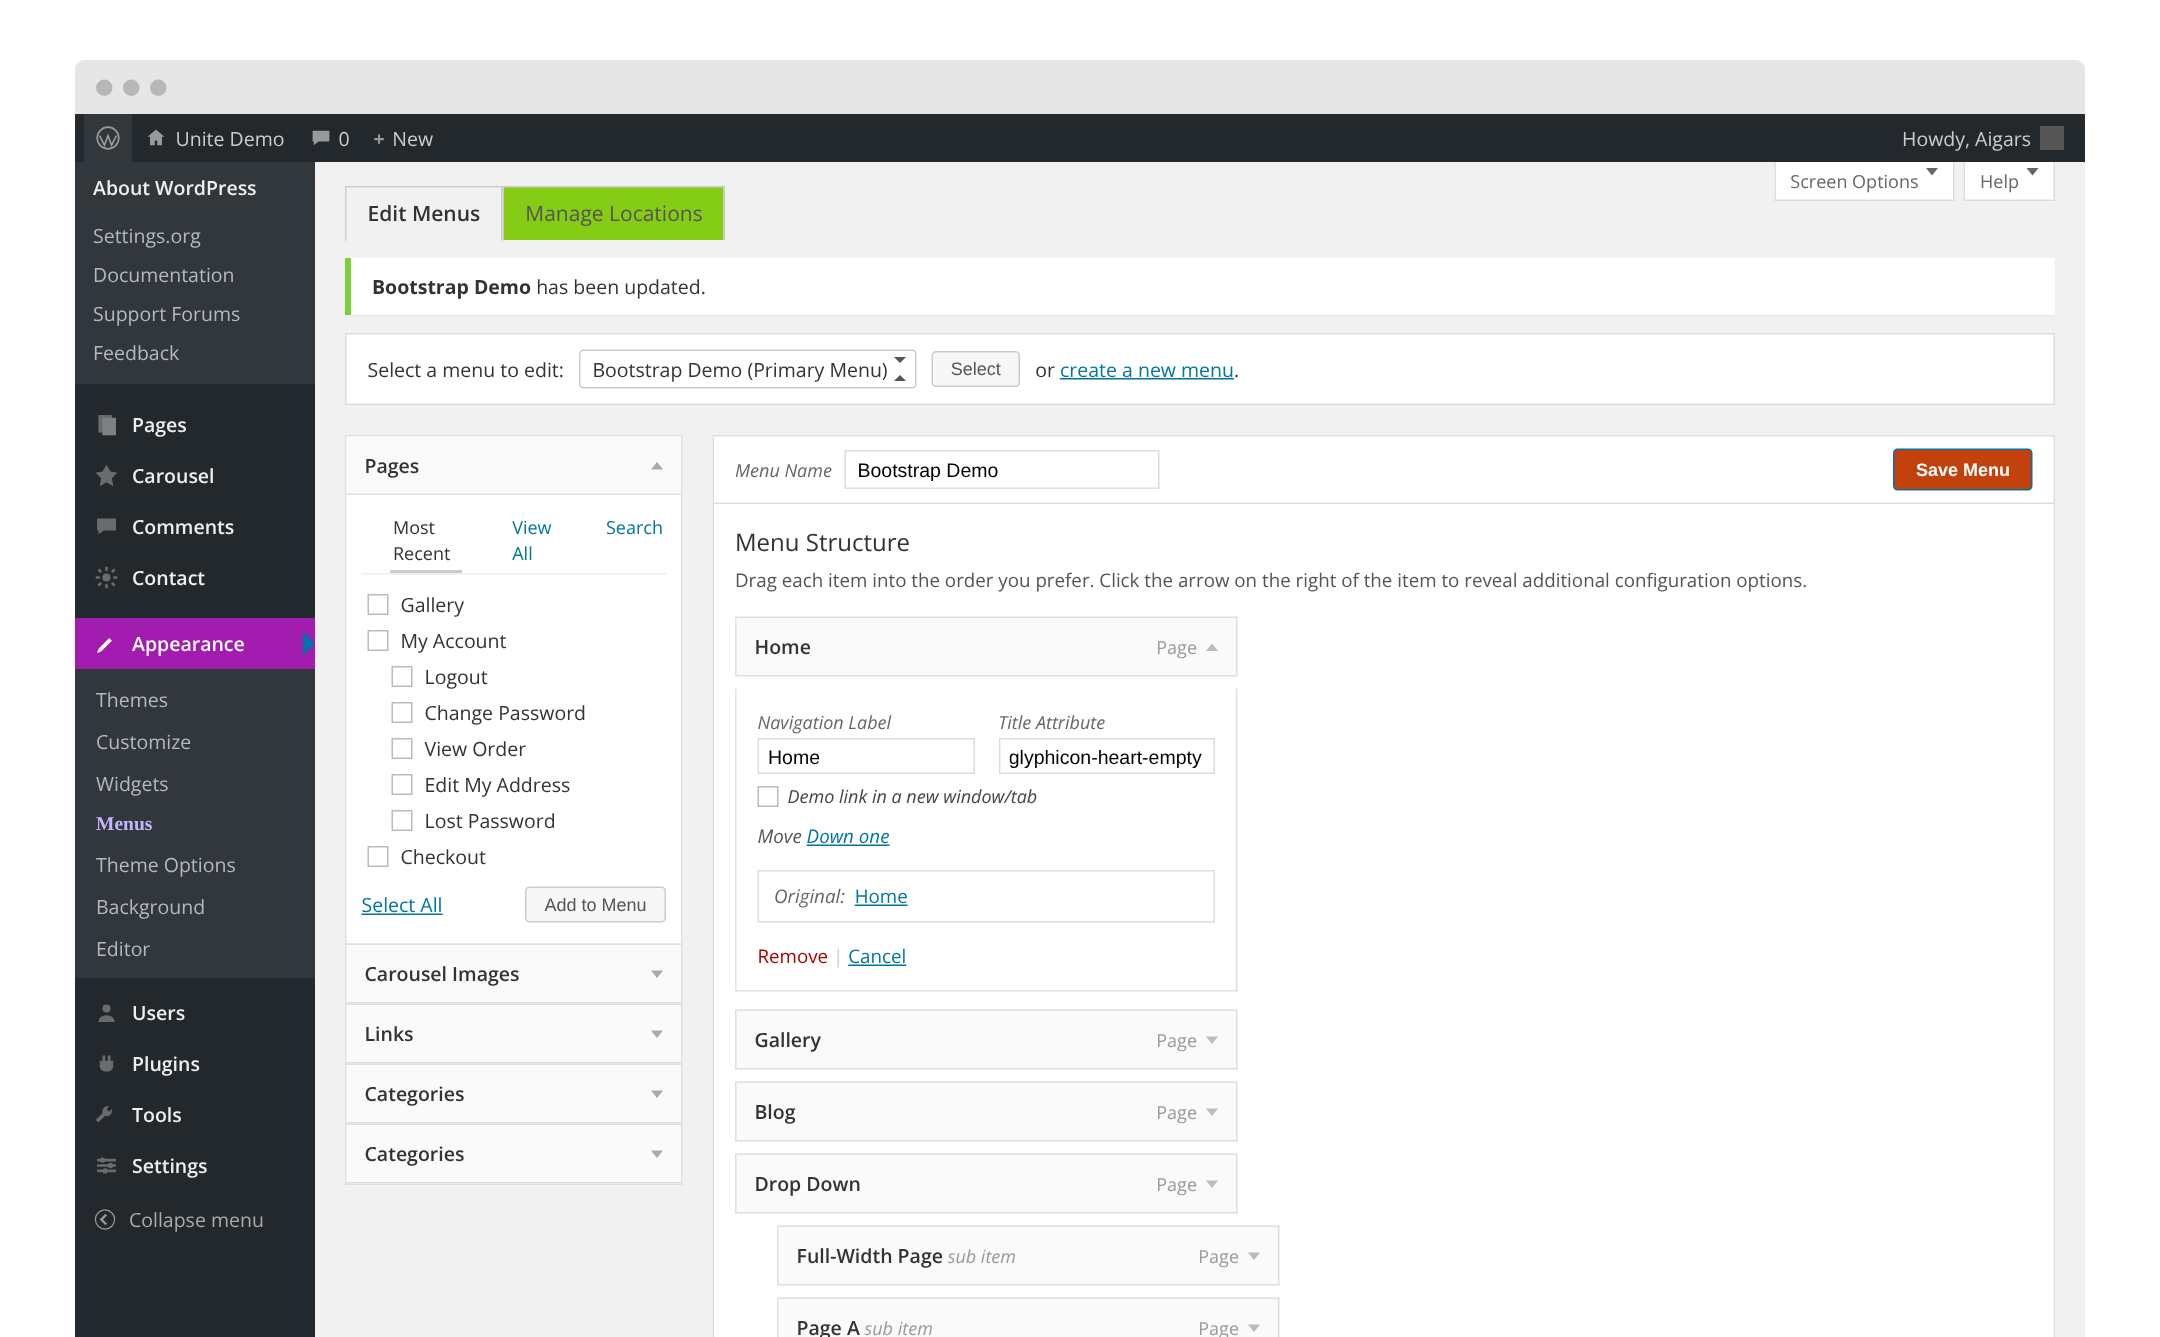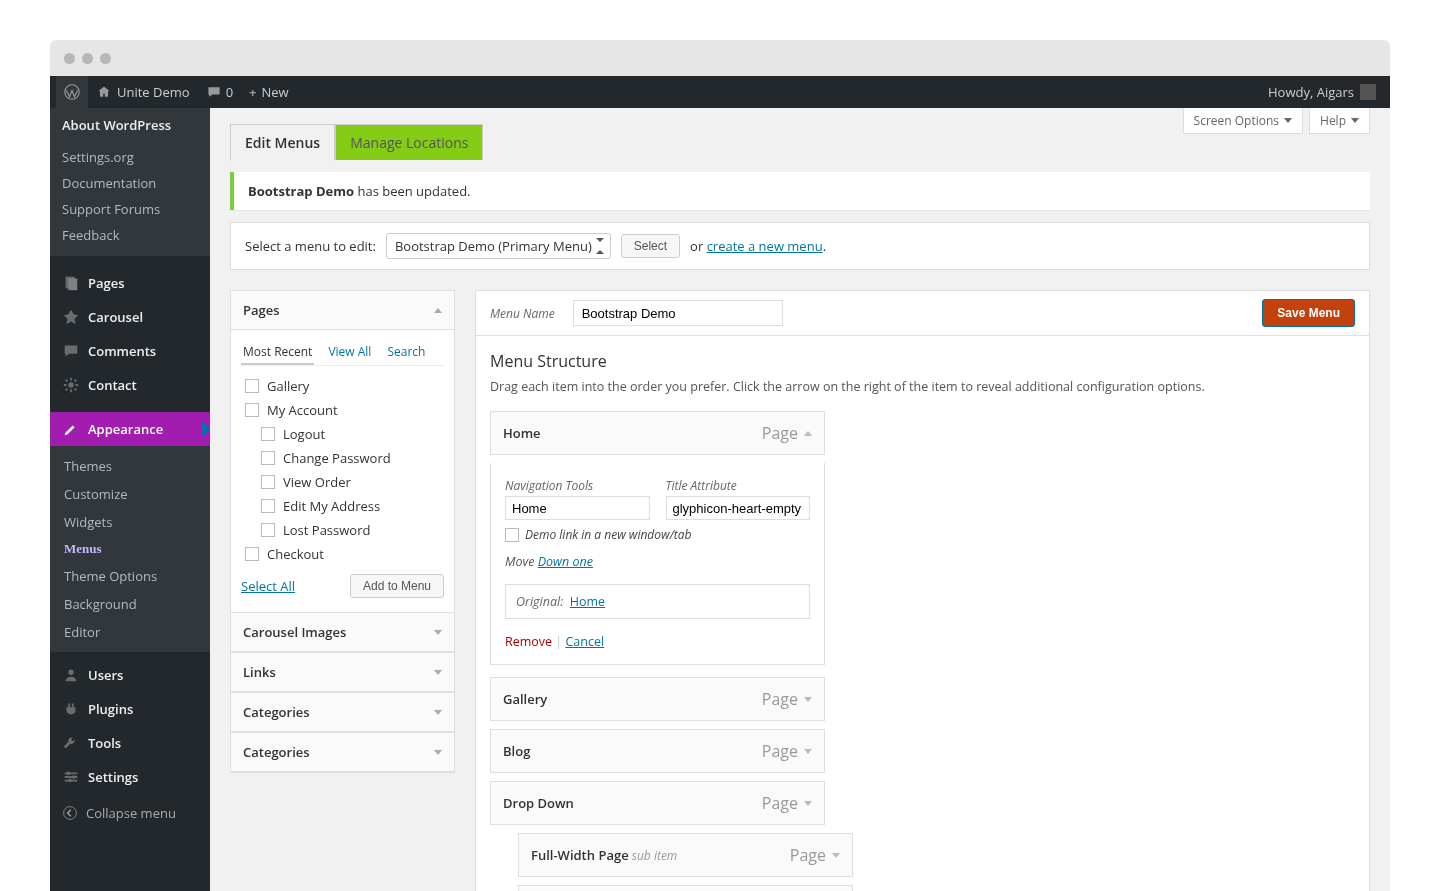--- a/index.html
+++ b/index.html
@@ -26,57 +26,57 @@
 .sb-top .ic { width: 18px; height: 18px; opacity: .6; }
 .sb-group .sub { padding: 5px 12px 5px 14px; font-size: 13px; color: #b4b9be; }
 .sb-group .sub.current { color: #c4b5fd; font-weight: 600; font-family: Liberation Serif, serif; }
 .collapse { display: flex; align-items: center; gap: 8px; padding: 10px 12px; color: #aaa; }
 .main { flex: 1; background: #f1f1f1; padding: 0 20px 20px 20px; position: relative; }
 .mainhead { display: flex; align-items: flex-start; padding-top: 10px; }
 .tabs { display: flex; gap: 0; margin-top: 6px; }
 .tab { background: #84cc16; border: 1px solid #ccc; border-bottom: none; padding: 8px 14px; font-size: 14px; color: #555; border-radius: 0; }
 .tab.active { background: #f1f1f1; border-bottom: 1px solid #f1f1f1; font-weight: 600; color: #333; margin-bottom: -1px; z-index: 2; position: relative; }
 .screen-links { position: absolute; right: 20px; top: 0; display: flex; gap: 6px; }
-.screen-tab { background: #fff; border: 1px solid #ddd; border-top: none; padding: 4px 10px; font-size: 12px; color: #666; display: flex; align-items: center; gap: 5px; }
+.screen-tab { background: #fff; border: 1px solid #ddd; border-top: none; padding: 4px 10px; font-size: 12px; color: #666; display: flex; gap: 5px; }
 .notice { background: #fff; border-left: 4px solid #7ad03a; padding: 10px 14px; margin: 12px 0; box-shadow: 0 1px 1px rgba(0,0,0,.04); font-size: 13px; }
 .selectbar { background: #fff; border: 1px solid #ddd; padding: 10px 14px; margin-bottom: 20px; display: flex; align-items: center; gap: 10px; font-size: 13px; }
 select, .faux-select { border: 1px solid #ccc; background: #fff; padding: 3px 18px 3px 8px; font-size: 13px; height: 26px; border-radius: 3px; position: relative; }
 .faux-select { display: inline-flex; align-items: center; }
 .faux-select::after { content: ""; position: absolute; right: 6px; top: 4px; font-size: 10px; line-height: 8px; color: #555; border-top: 4px solid #555; border-left: 4px solid transparent; border-right: 4px solid transparent; }
 .faux-select::before { content: ""; position: absolute; right: 6px; bottom: 4px; border-bottom: 4px solid #555; border-left: 4px solid transparent; border-right: 4px solid transparent; }
 .btn { background: #f7f7f7; border: 1px solid #ccc; border-radius: 3px; padding: 4px 12px; font-size: 12px; color: #555; cursor: pointer; }
 .btn.primary { background: #c2410c; border-color: #0074a2; color: #fff; font-weight: 600; padding: 6px 14px; }
 a.link { color: #0074a2; text-decoration: underline; }
 .cols { display: flex; gap: 20px; align-items: flex-start; }
 .leftcol { width: 225px; }
 .rightcol { flex: 1; }
 .accordion { background: #fff; border: 1px solid #dfdfdf; }
 .acc-head { background: #fafafa; border-bottom: 1px solid #dfdfdf; padding: 10px 12px; font-weight: 600; display: flex; justify-content: space-between; align-items: center; font-size: 13px; }
 .acc-head .caret { color: #aaa; font-size: 10px; }
 .acc-body { padding: 10px 10px 14px 10px; }
 .filter-tabs { display: flex; gap: 12px; border-bottom: 1px solid #eee; margin-bottom: 8px; font-size: 12px; }
-.filter-tabs span { padding: 3px 2px; color: #0074a2; cursor: pointer; }
+.filter-tabs span { padding: 3px 2px; color: #0074a2; cursor: pointer; margin-left: 19px; }
 .filter-tabs span.active { color: #333; border-bottom: 2px solid #ccc; font-weight: 400; }
 .chklist label { display: flex; align-items: center; gap: 8px; padding: 3px 0 3px 4px; font-size: 13px; }
 .chklist label.indent { padding-left: 20px; }
 .chk { width: 14px; height: 14px; border: 1px solid #bbb; background: #fff; }
 .acc-foot { display: flex; justify-content: space-between; align-items: center; padding-top: 8px; }
 .panel { background: #fff; border: 1px solid #dfdfdf; }
 .panel-head { border-bottom: 1px solid #dfdfdf; padding: 8px 14px; display: flex; align-items: center; justify-content: space-between; }
 .panel-head label { font-style: italic; color: #666; font-size: 12px; }
 .txt { border: 1px solid #ddd; padding: 4px 8px; font-size: 13px; height: 26px; width: 210px; }
 .panel-body { padding: 14px; }
 .panel-body h3 { font-size: 16px; font-weight: 400; margin-bottom: 6px; }
 .helptext { font-size: 12.5px; color: #555; margin-bottom: 16px; }
 .menu-item { border: 1px solid #dfdfdf; background: #fafafa; width: 335px; margin-bottom: 8px; }
 .menu-item.sub { margin-left: 28px; width: 335px; }
 .mi-bar { display: flex; justify-content: space-between; align-items: center; padding: 10px 12px; cursor: move; }
 .mi-bar .t { font-weight: 600; font-size: 13px; }
 .mi-bar .t .subnote { font-weight: 400; color: #999; font-style: italic; font-size: 12px; }
-.mi-bar .r { color: #999; font-size: 16px; display: flex; align-items: center; gap: 6px; }
+.mi-bar .r { color: #999; font-size: 12px; display: flex; align-items: center; gap: 6px; }
 .mi-body { border: 1px solid #dfdfdf; border-top: none; background: #fff; padding: 14px; width: 335px; margin-bottom: 12px; }
 .mi-row { display: flex; gap: 16px; margin-bottom: 6px; }
 .mi-col { flex: 1; }
 .mi-col .lbl { font-style: italic; color: #666; font-size: 12px; display: block; margin-bottom: 2px; }
 .mi-col input { width: 100%; border: 1px solid #ddd; padding: 3px 6px; font-size: 13px; height: 24px; }
 .chkline { display: flex; align-items: center; gap: 6px; font-style: italic; color: #444; font-size: 12px; margin: 4px 0 10px 0; }
 .moveline { font-style: italic; font-size: 12.5px; color: #555; margin-bottom: 14px; }
 .origbox { border: 1px solid #ddd; padding: 8px 10px; font-style: italic; font-size: 12.5px; color: #666; margin-bottom: 14px; }
 .remline { font-size: 12.5px; }
 .remline .rem { color: #a00; }
@@ -328,21 +328,21 @@
                     <span>Categories</span>
                     <span class="tri-down caret"></span>
                   </div>
                 </div>
               </div>
           </div>
 
           <div class="rightcol">
             <div class="panel">
               <div class="panel-head">
-                <div style="display:flex;align-items:center;gap:18px;">
+                <div style="display:flex;align-items:center;gap:8px;">
                   <label>Menu Name</label>
                   <input class="txt" value="Bootstrap Demo" style="">
                 </div>
                 <button class="btn primary">Save Menu</button>
               </div>
               <div class="panel-body">
                 <h3>Menu Structure</h3>
                 <div class="helptext">Drag each item into the order you prefer. Click the arrow on the right of the item to reveal additional configuration options.</div>
 
                 <div class="menu-item">
@@ -350,21 +350,21 @@
                     <span class="t">Home</span>
                     <span class="r">
                         <span>Page</span>
                         <span class="tri-up" style="color:#bbb;"></span>
                       </span>
                   </div>
                 </div>
                 <div class="mi-body">
                   <div class="mi-row">
                     <div class="mi-col">
-                      <span class="lbl">Navigation Tools</span>
+                      <span class="lbl">Navigation Label</span>
                       <input value="Home" style="">
                     </div>
                     <div class="mi-col">
                       <span class="lbl">Title Attribute</span>
                       <input value="glyphicon-heart-empty" style="">
                     </div>
                   </div>
                   <div class="chkline">
                     <span class="chk"></span>
                     <span>Demo link in a new window/tab</span>

